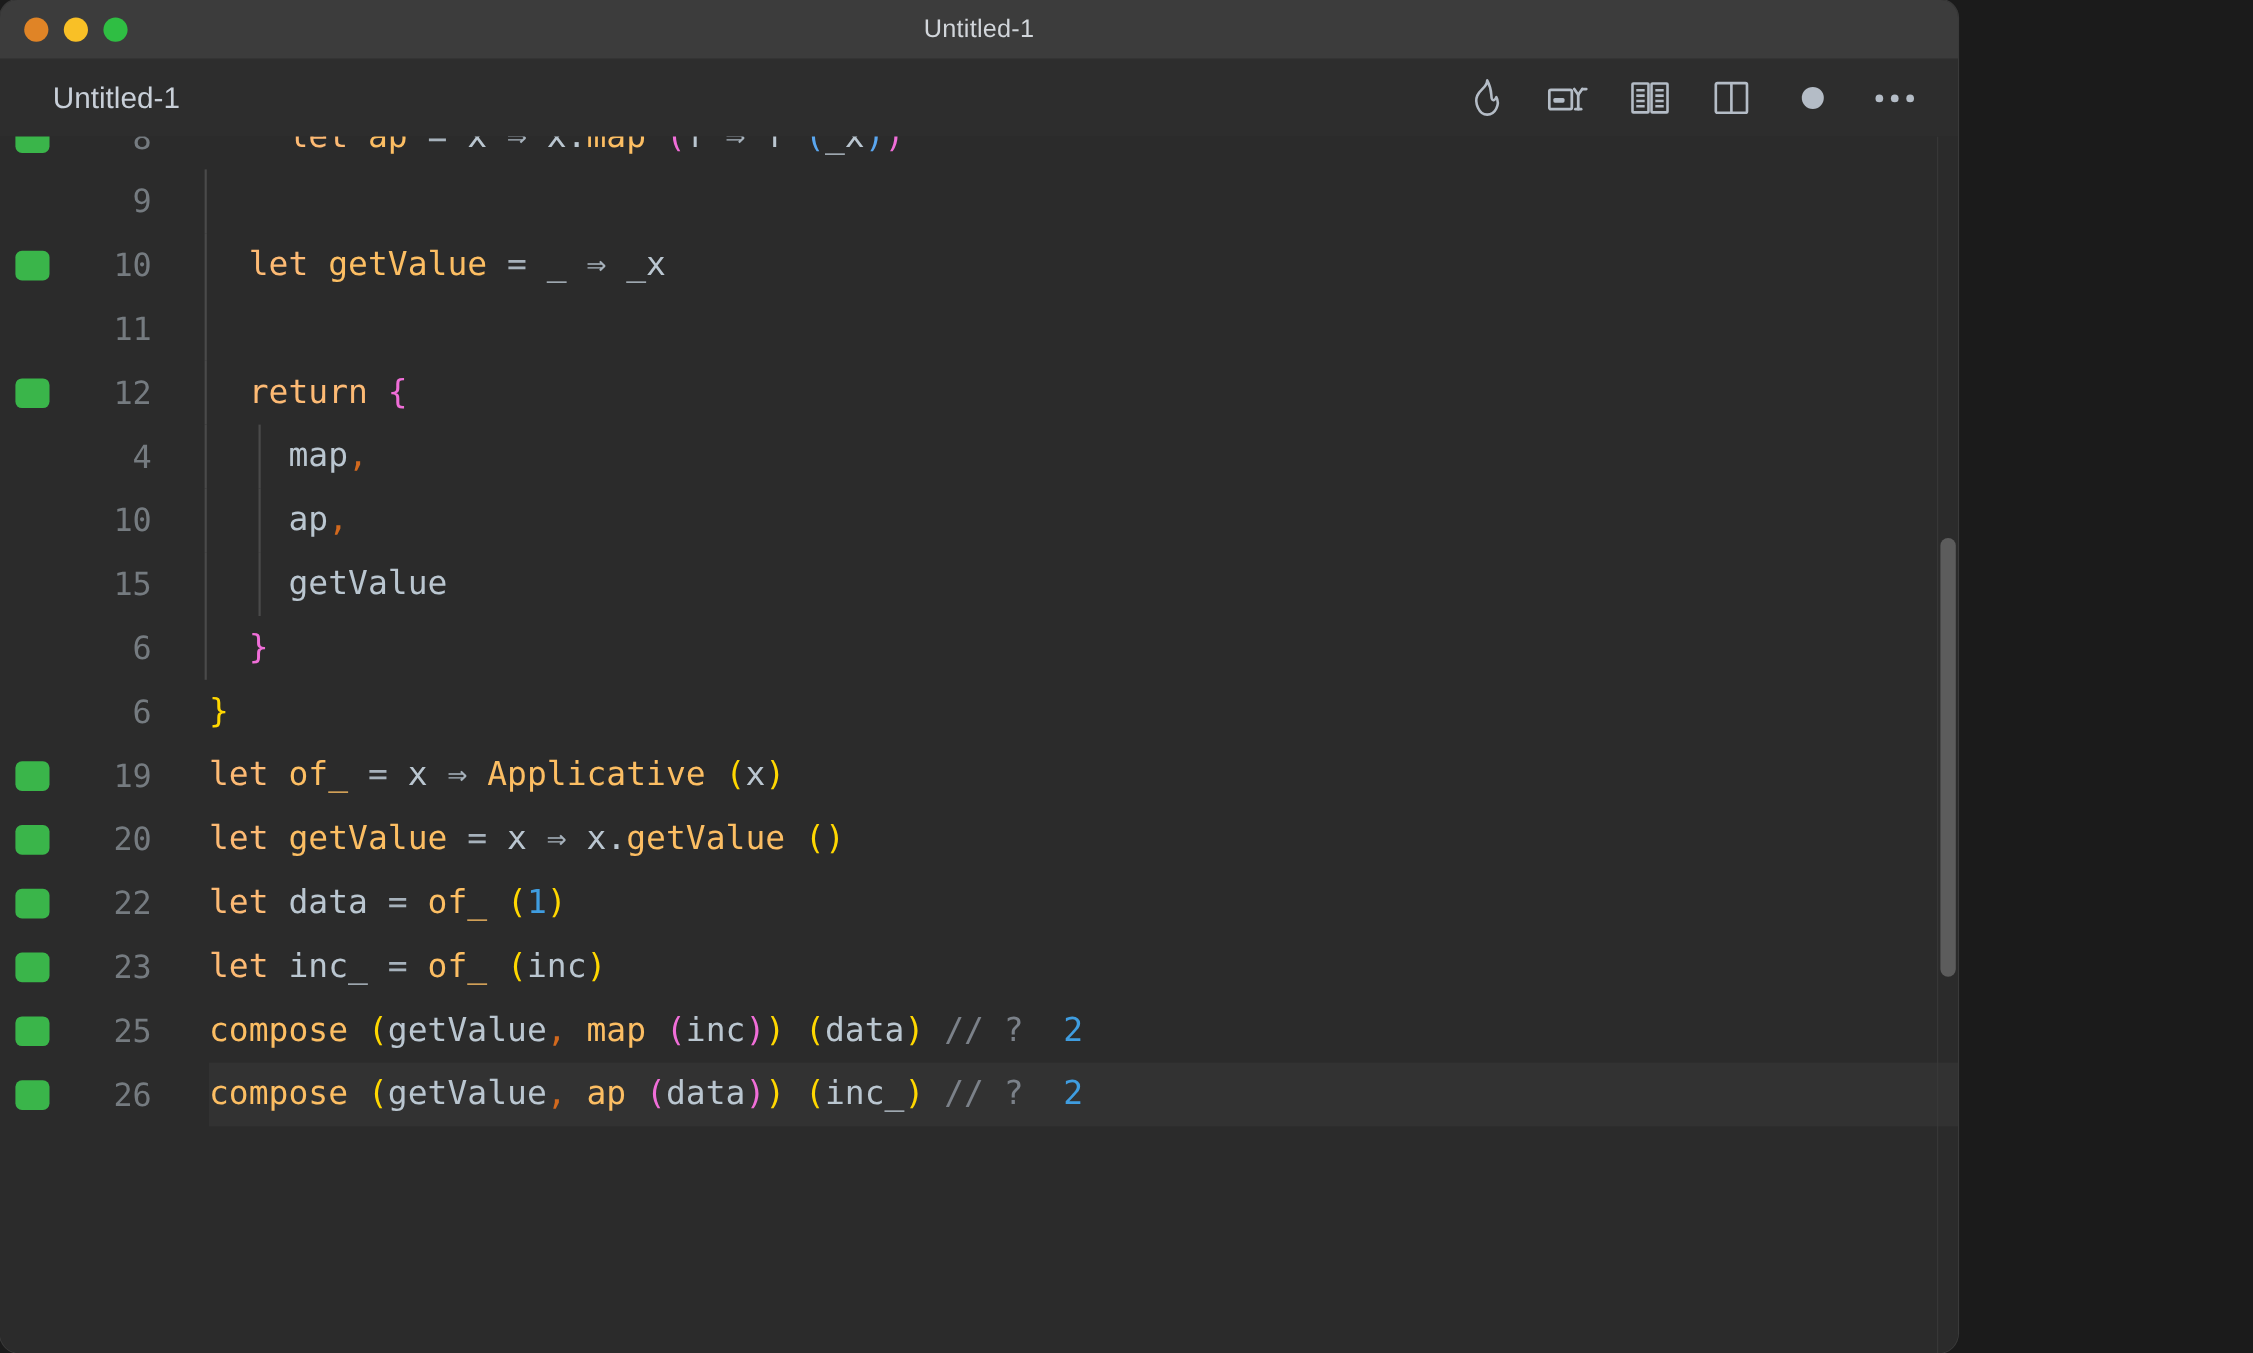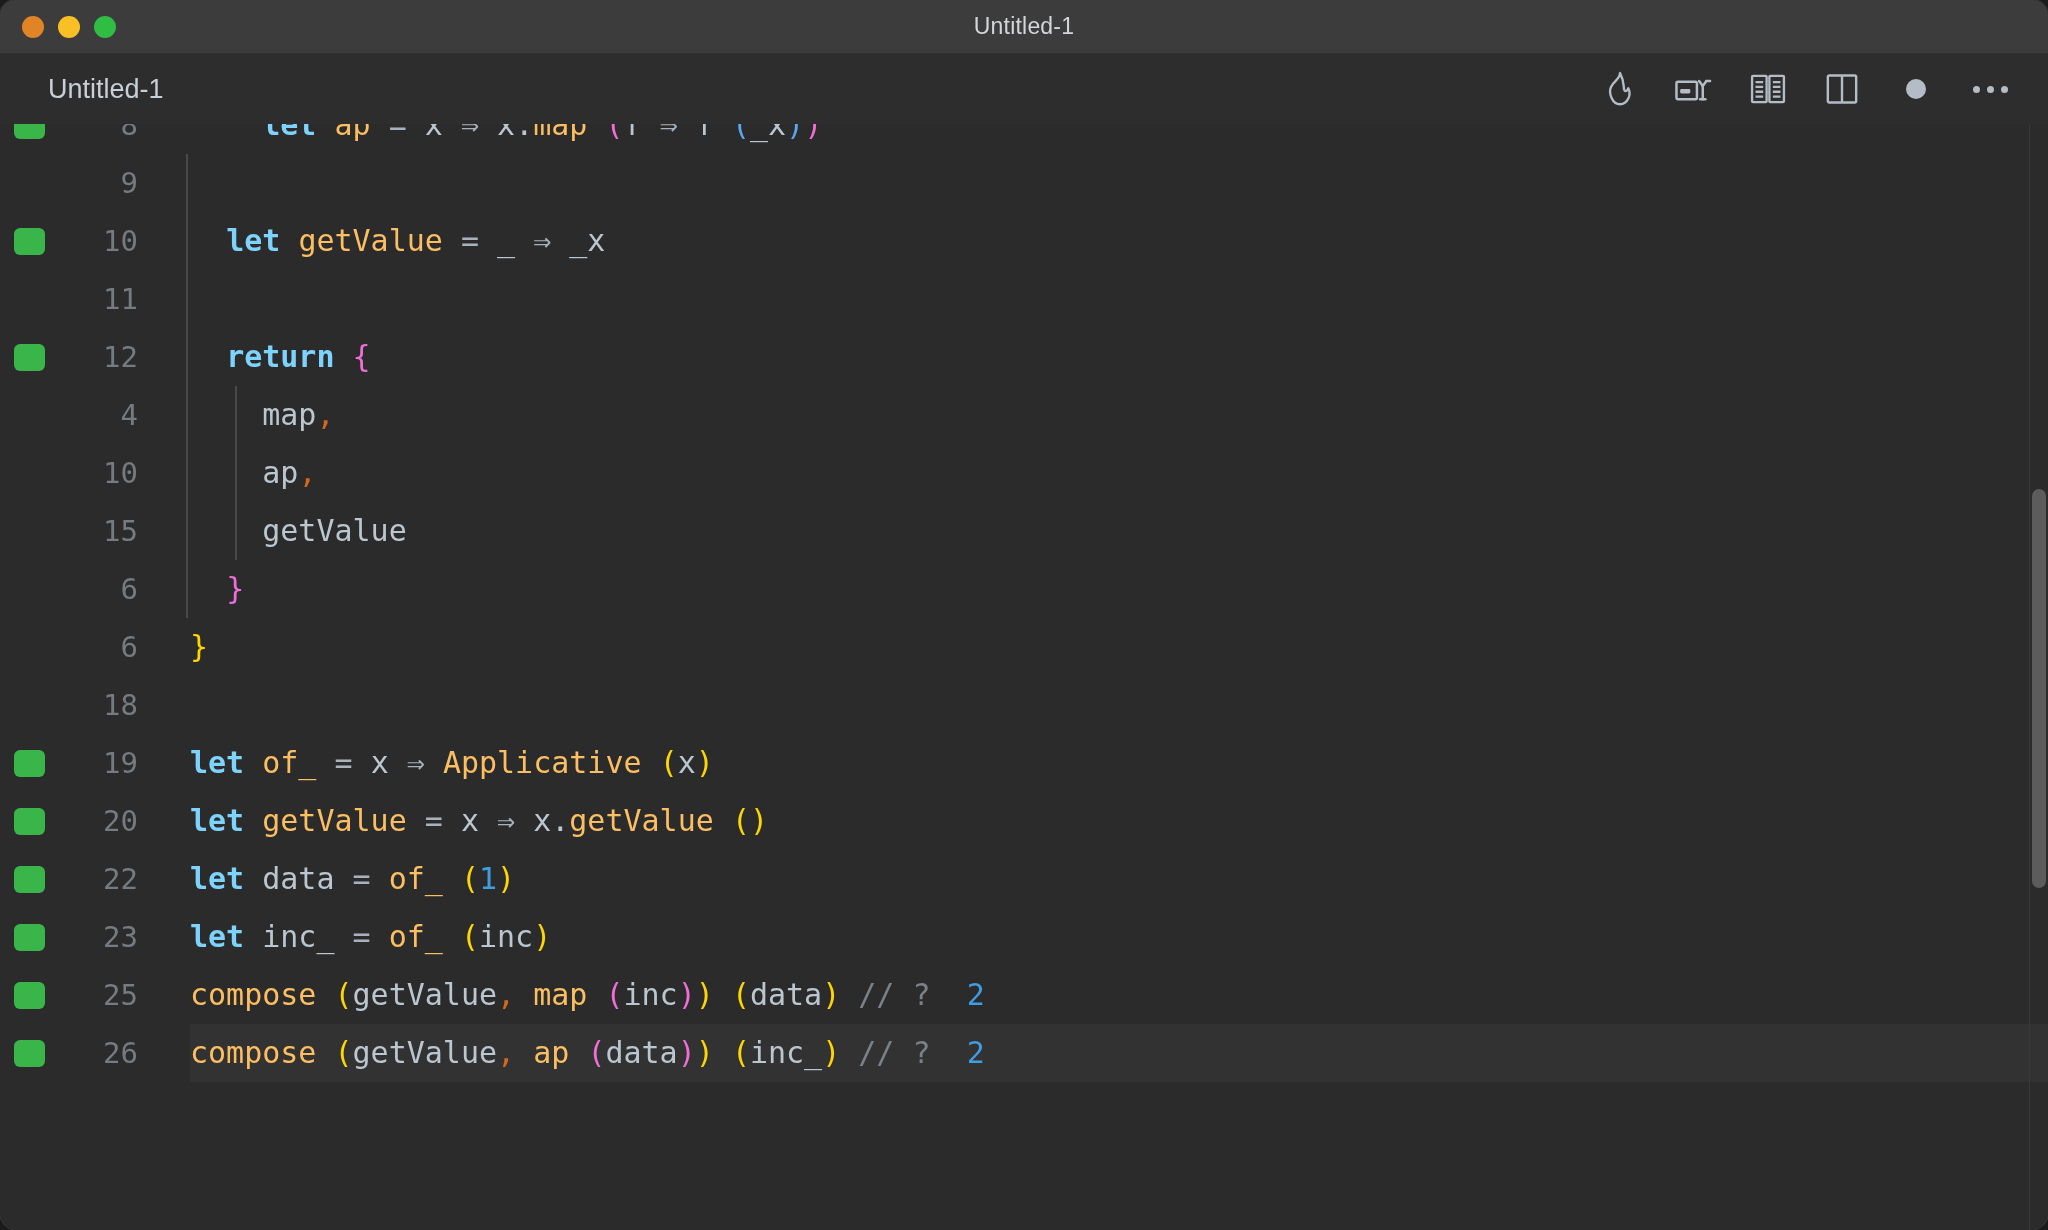--- a/index.html
+++ b/index.html
@@ -11,21 +11,21 @@
     width: 2048px;
     height: 1230px;
     overflow: hidden;
     font-family: "Liberation Sans", sans-serif;
   }
 
   
   .window {
     position: absolute;
     left: 0; top: 0;
-    width: 2048px;
+    width: 1780px;
     height: 1230px;
     background: #2b2b2b;
     border-radius: 16px 16px 18px 18px;
     overflow: hidden;
     box-shadow: 0 0 0 1px #3a3a3a;
   }
 
   
   .titlebar {
     position: relative;
@@ -160,21 +160,21 @@
     position: absolute;
     top: 0; bottom: 0;
     width: 2px;
     background: #4a4a4a;
     z-index: 1;
   }
   .ig1 { left: 186px; }
   .ig2 { left: 235px; }
 
   
-  .kw   { color: #7dd3fc; font-weight: bold; }   
+  .kw   { color: #fdba74; font-weight: normal; }   
   .fn   { color: #fcbe63; }                      
   .id   { color: #bac6d0; }                      
   .op   { color: #a7b2bc; }                      
   .py   { color: #ffd700; }                      
   .pm   { color: #f06ed8; }                      
   .pc   { color: #5aa7f0; }                      
   .num  { color: #3f9de0; }                      
   .cm   { color: #7b8189; }                      
   .com  { color: #d2691e; }                      
 
@@ -271,21 +271,20 @@
         <div class="line"><span class="gutter-mark"></span><span class="lineno">8</span><span class="code-text"><span class="id">    </span><span class="kw">let</span><span class="id"> </span><span class="fn">ap</span><span class="id"> </span><span class="op">=</span><span class="id"> </span><span class="id">x</span><span class="id"> </span><span class="op">⇒</span><span class="id"> </span><span class="id">x</span><span class="id">.</span><span class="fn">map</span><span class="id"> </span><span class="pm">(</span><span class="id">f</span><span class="id"> </span><span class="op">⇒</span><span class="id"> </span><span class="id">f</span><span class="id"> </span><span class="pc">(</span><span class="id">_x</span><span class="pc">)</span><span class="pm">)</span></span></div>
         <div class="line"><span class="lineno">9</span><span class="indent-guide ig1"></span><span class="code-text"></span></div>
         <div class="line"><span class="gutter-mark"></span><span class="lineno">10</span><span class="indent-guide ig1"></span><span class="code-text"><span class="id">  </span><span class="kw">let</span><span class="id"> </span><span class="fn">getValue</span><span class="id"> </span><span class="op">=</span><span class="id"> </span><span class="id">_</span><span class="id"> </span><span class="op">⇒</span><span class="id"> </span><span class="id">_x</span></span></div>
         <div class="line"><span class="lineno">11</span><span class="indent-guide ig1"></span><span class="code-text"></span></div>
         <div class="line"><span class="gutter-mark"></span><span class="lineno">12</span><span class="indent-guide ig1"></span><span class="code-text"><span class="id">  </span><span class="kw">return</span><span class="id"> </span><span class="pm">{</span></span></div>
         <div class="line"><span class="lineno">4</span><span class="indent-guide ig2"></span><span class="indent-guide ig1"></span><span class="code-text"><span class="id">    </span><span class="id">map</span><span class="com">,</span></span></div>
         <div class="line"><span class="lineno">10</span><span class="indent-guide ig2"></span><span class="indent-guide ig1"></span><span class="code-text"><span class="id">    </span><span class="id">ap</span><span class="com">,</span></span></div>
         <div class="line"><span class="lineno">15</span><span class="indent-guide ig2"></span><span class="indent-guide ig1"></span><span class="code-text"><span class="id">    </span><span class="id">getValue</span></span></div>
         <div class="line"><span class="lineno">6</span><span class="indent-guide ig1"></span><span class="code-text"><span class="id">  </span><span class="pm">}</span></span></div>
         <div class="line"><span class="lineno">6</span><span class="code-text"><span class="py">}</span></span></div>
-        <div class="line"><span class="lineno">18</span><span class="code-text"></span></div>
         <div class="line"><span class="gutter-mark"></span><span class="lineno">19</span><span class="code-text"><span class="kw">let</span><span class="id"> </span><span class="fn">of_</span><span class="id"> </span><span class="op">=</span><span class="id"> </span><span class="id">x</span><span class="id"> </span><span class="op">⇒</span><span class="id"> </span><span class="fn">Applicative</span><span class="id"> </span><span class="py">(</span><span class="id">x</span><span class="py">)</span></span></div>
         <div class="line"><span class="gutter-mark"></span><span class="lineno">20</span><span class="code-text"><span class="kw">let</span><span class="id"> </span><span class="fn">getValue</span><span class="id"> </span><span class="op">=</span><span class="id"> </span><span class="id">x</span><span class="id"> </span><span class="op">⇒</span><span class="id"> </span><span class="id">x</span><span class="id">.</span><span class="fn">getValue</span><span class="id"> </span><span class="py">(</span><span class="py">)</span></span></div>
         <div class="line"><span class="gutter-mark"></span><span class="lineno">22</span><span class="code-text"><span class="kw">let</span><span class="id"> </span><span class="id">data</span><span class="id"> </span><span class="op">=</span><span class="id"> </span><span class="fn">of_</span><span class="id"> </span><span class="py">(</span><span class="num">1</span><span class="py">)</span></span></div>
         <div class="line"><span class="gutter-mark"></span><span class="lineno">23</span><span class="code-text"><span class="kw">let</span><span class="id"> </span><span class="id">inc_</span><span class="id"> </span><span class="op">=</span><span class="id"> </span><span class="fn">of_</span><span class="id"> </span><span class="py">(</span><span class="id">inc</span><span class="py">)</span></span></div>
         <div class="line"><span class="gutter-mark"></span><span class="lineno">25</span><span class="code-text"><span class="fn">compose</span><span class="id"> </span><span class="py">(</span><span class="id">getValue</span><span class="com">,</span><span class="id"> </span><span class="fn">map</span><span class="id"> </span><span class="pm">(</span><span class="id">inc</span><span class="pm">)</span><span class="py">)</span><span class="id"> </span><span class="py">(</span><span class="id">data</span><span class="py">)</span><span class="id"> </span><span class="cm">// ?</span><span class="id">  </span><span class="num">2</span></span></div>
         <div class="line current"><div class="hl"></div><span class="gutter-mark"></span><span class="lineno">26</span><span class="code-text"><span class="fn">compose</span><span class="id"> </span><span class="py">(</span><span class="id">getValue</span><span class="com">,</span><span class="id"> </span><span class="fn">ap</span><span class="id"> </span><span class="pm">(</span><span class="id">data</span><span class="pm">)</span><span class="py">)</span><span class="id"> </span><span class="py">(</span><span class="id">inc_</span><span class="py">)</span><span class="id"> </span><span class="cm">// ?</span><span class="id">  </span><span class="num">2</span></span></div>
       </div>
 
     <div class="edge-line" style="right:18px;"></div>
     <div class="v-scroll-track">

